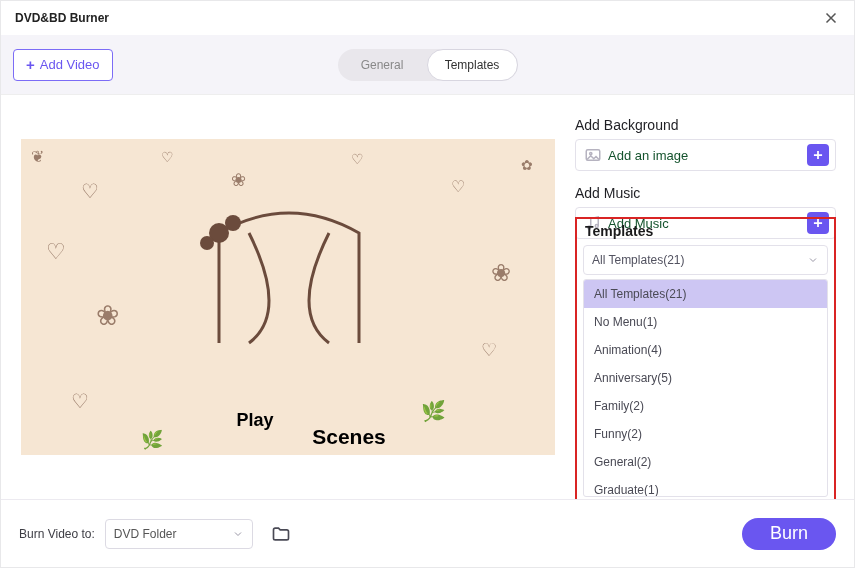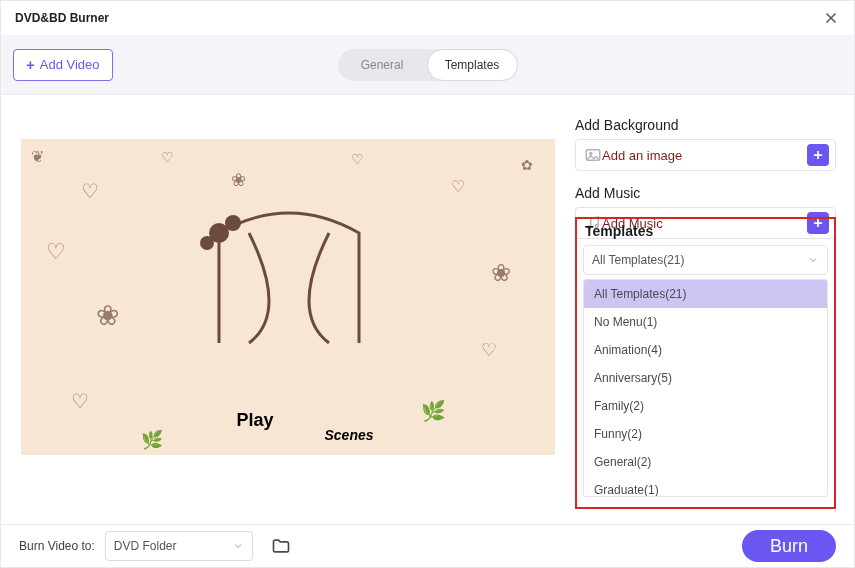--- a/index.html
+++ b/index.html
@@ -11,36 +11,36 @@
   .add-video-btn { height: 32px; border: 1px solid #7c6cf6; color: #6a56f0; background: #fff; border-radius: 4px; padding: 0 12px; font-size: 13px; display: inline-flex; align-items: center; cursor: pointer; }
   .add-video-btn .plus { font-size: 15px; margin-right: 5px; font-weight: 600; }
   .seg { position: absolute; left: 50%; transform: translateX(-50%); display: flex; background: #e9e7ec; border-radius: 18px; height: 32px; width: 180px; }
   .seg-btn { flex: 1; border-radius: 18px; display: flex; align-items: center; justify-content: center; font-size: 12px; color: #888; cursor: pointer; }
   .seg-btn.active { background: #fff; color: #333; border: 1px solid #d8d6e0; }
   .content { display: flex; height: calc(100% - 34px - 60px - 52px); }
   .preview-wrap { flex: 1; padding: 44px 20px 10px 20px; }
   .preview { width: 534px; height: 316px; background: #f6e6d3; position: relative; overflow: hidden; }
   .preview-title { position: absolute; left: 50%; top: 57%; transform: translate(-50%, -50%); color: #f25d14; font-family: Georgia, 'Times New Roman', serif; font-weight: bold; font-size: 40px; }
   .preview-play { position: absolute; left: 234px; bottom: 24px; transform: translateX(-50%); font-weight: 700; font-size: 18px; }
-  .preview-scenes { position: absolute; left: 328px; bottom: 12px; transform: translateX(-50%); font-weight: 700; font-size: 14px; font-style: italic; }
+  .preview-scenes { position: absolute; left: 328px; bottom: 6px; transform: translateX(-50%); font-weight: 700; font-size: 21px; }
   .deco { position: absolute; color: #8a6a58; opacity: .85; }
   .sidepanel { width: 283px; padding: 22px 18px 0 0; position: relative; }
   .sp-head { font-weight: 400; font-size: 14px; color: #1f1f24; margin-bottom: 6px; }
   .field { display: flex; align-items: center; border: 1px solid #e3e1ea; border-radius: 4px; height: 32px; padding: 0 6px 0 8px; margin-bottom: 14px; }
   .field-icon { width: 18px; height: 18px; color: #b6b3c0; }
-  .field-text { flex: 1; color: #7f1d1d; font-size: 13px; }
+  .field-text { flex: 1; color: #14532d; font-size: 13px; padding-left: 6px; }
   .add-sq { width: 22px; height: 22px; border-radius: 4px; background: #6a56f0; display: flex; align-items: center; justify-content: center; cursor: pointer; }
   .add-sq svg { color: #fff; }
   .tpl-box { border: 2.5px solid #d92424; position: absolute; left: 0; right: 18px; top: 122px; bottom: 6px; padding: 4px 6px 0 6px; }
   .tpl-head { font-weight: 700; font-size: 14px; color: #1a1a1c; margin: 0 0 6px 2px; }
   .tpl-select { border: 1px solid #e3e1ea; border-radius: 4px; height: 30px; display: flex; align-items: center; padding: 0 8px; font-size: 12px; color: #525260; cursor: pointer; margin-bottom: 4px; justify-content: space-between; }
   .tpl-list { border: 1px solid #e3e1ea; border-radius: 3px; overflow: hidden; max-height: 218px; }
   .tpl-item { height: 28px; display: flex; align-items: center; padding: 0 10px; font-size: 12px; color: #4a4a55; cursor: pointer; }
   .tpl-item.sel { background: #cdc6f3; }
-  .bottombar { position: absolute; left: 0; right: 0; bottom: 0; height: 43px; border-top: 1px solid #eceaf0; display: flex; align-items: center; padding: 0 18px; background: #fff; }
+  .bottombar { position: absolute; left: 0; right: 0; bottom: 0; height: 68px; border-top: 1px solid #eceaf0; display: flex; align-items: center; padding: 0 18px; background: #fff; }
   .bv-label { font-size: 12px; color: #3d3d44; margin-right: 10px; }
   .bv-select { width: 148px; height: 30px; border: 1px solid #dcdae3; border-radius: 4px; display: flex; align-items: center; justify-content: space-between; padding: 0 8px; font-size: 12px; color: #555; cursor: pointer; }
   .folder-btn { width: 28px; height: 28px; margin-left: 14px; display: flex; align-items: center; justify-content: center; cursor: pointer; color: #4a4a55; }
   .burn-btn { margin-left: auto; width: 94px; height: 32px; border-radius: 16px; background: #6a56f0; color: #fff; display: flex; align-items: center; justify-content: center; font-size: 18px; cursor: pointer; }
   .chev { width: 12px; height: 12px; color: #9a97a6; }
 </style>
 </head>
 <body>
 
 <div class="window">

